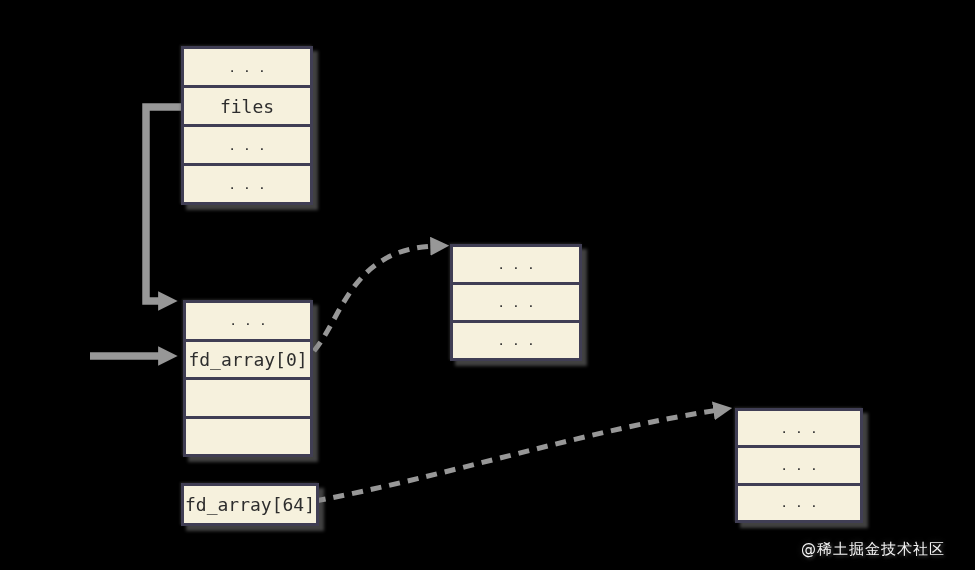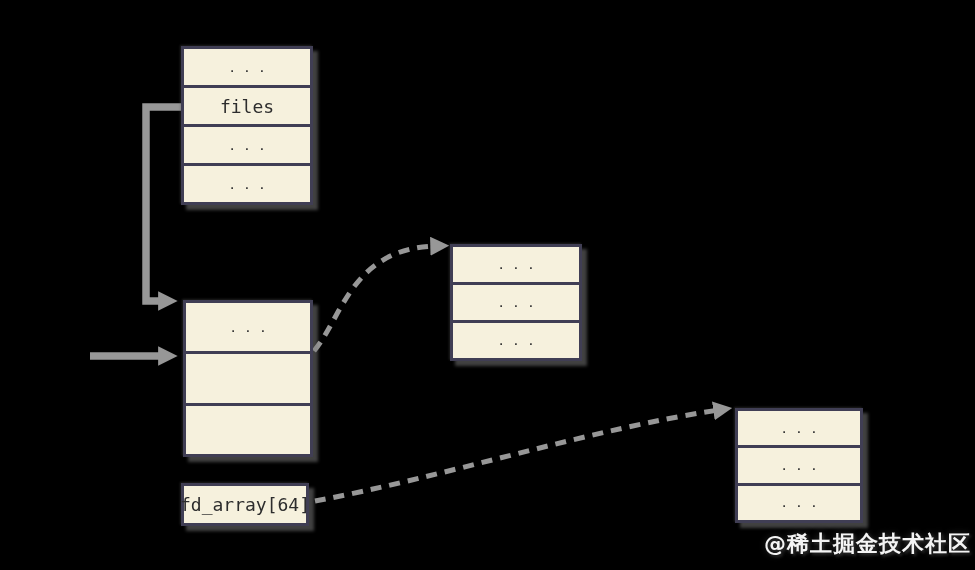--- a/index.html
+++ b/index.html
@@ -23,32 +23,32 @@
     border-bottom:3px solid var(--box-border,#403e54);
     white-space:pre;
   }
   .row:last-child{border-bottom:none;}
   .row--dots{letter-spacing:7px;font-size:13px;padding-left:7px;}
 
   #box-task    {left:181px;top:46px; width:132px;height:159px;}
   #box-fdtable {left:183px;top:300px;width:130px;height:157px;}
   #box-file1   {left:450px;top:244px;width:132px;height:117px;}
   #box-file2   {left:735px;top:408px;width:128px;height:115px;}
-  #box-fd64    {left:181px;top:483px;width:128px;height:43px;}
+  #box-fd64    {left:181px;top:483px;width:138px;height:43px;}
 
   svg.arrows{position:absolute;inset:0;pointer-events:none;}
   .arrow{stroke:var(--arrow,#979797);fill:none;stroke-linejoin:miter;stroke-linecap:butt;}
   .arrow--solid{stroke-width:7.5;}
   .arrow--dashed{stroke-width:5;stroke-dasharray:11 8;}
   .arrowhead{fill:var(--arrow,#979797);}
 
   .watermark{
-    position:absolute;right:4px;bottom:11px;
+    position:absolute;right:30px;bottom:11px;
     font-family:"DejaVu Sans","Liberation Sans",sans-serif;
-    font-size:22px;font-weight:700;letter-spacing:1px;
+    font-size:15px;font-weight:400;letter-spacing:1px;
     color:var(--watermark,#f4f4f4);
     text-shadow:2px 2px 3px rgba(45,45,45,.95), 0 0 7px rgba(60,60,60,.85);
   }
 </style>
 </head>
 <body>
 
 <div class="stage">
 
   <svg class="arrows" width="975" height="570" viewBox="0 0 975 570">
@@ -72,20 +72,21 @@
 
   <div class="box" id="box-task">
     <div class="row row--dots">...</div>
     <div class="row">files</div>
     <div class="row row--dots">...</div>
     <div class="row row--dots">...</div>
   </div>
 
   <div class="box" id="box-fdtable">
     <div class="row row--dots">...</div>
+    <div class="row">fd_array[0]</div>
     <div class="row"></div>
     <div class="row"></div>
   </div>
 
   <div class="box" id="box-file1">
     <div class="row row--dots">...</div>
     <div class="row row--dots">...</div>
     <div class="row row--dots">...</div>
   </div>
 

